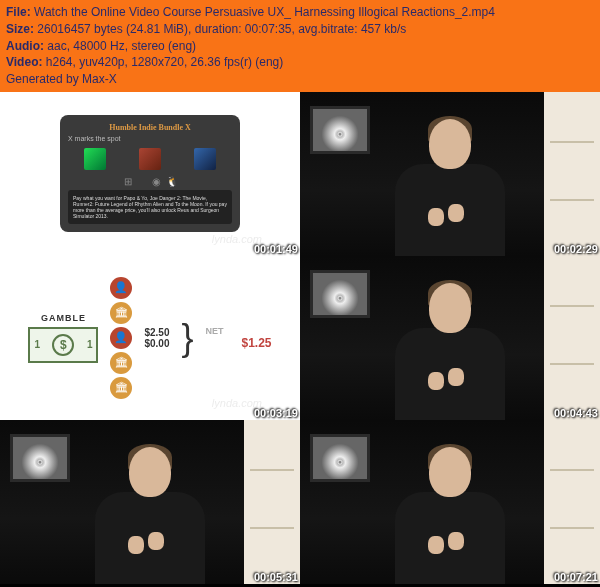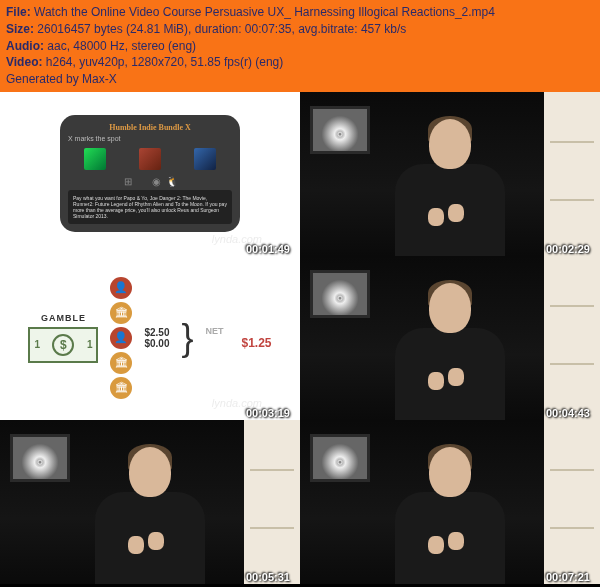--- a/index.html
+++ b/index.html
@@ -1,26 +1,26 @@
 <!DOCTYPE html>
 <html><head>
 <meta charset="utf-8">
 <style>
 * { margin: 0; padding: 0; box-sizing: border-box; }
 body { width: 600px; height: 587px; background: #000; font-family: "Arial", sans-serif; overflow: hidden; }
 .info-header { background: #f97316; padding: 4px 6px; font-size: 12px; color: #2a2a6a; line-height: 1.4; }
 .info-header .row { display: block; }
 .thumbs { display: grid; grid-template-columns: 1fr 1fr; grid-template-rows: repeat(3, 164px); }
 .thumb { position: relative; background: #1a1a1a; overflow: hidden; }
-.timestamp { position: absolute; right: 10px; bottom: 1px; color: #fff; font-size: 11px; font-weight: bold; text-shadow: 1px 1px 2px #000, -1px -1px 2px #000; }
+.timestamp { position: absolute; right: 2px; bottom: 1px; color: #fff; font-size: 11px; font-weight: bold; text-shadow: 1px 1px 2px #000, -1px -1px 2px #000; }
 .watermark { position: absolute; right: 38px; bottom: 11px; color: rgba(200,200,200,0.35); font-size: 11px; font-style: italic; }
 
 
 .t1 { background: #fff; display: flex; align-items: center; justify-content: center; }
-.bundle-card { width: 180px; background: #3a3a3a; border-radius: 15px; padding: 8px; font-size: 6px; color: #ddd; }
+.bundle-card { width: 180px; background: #3a3a3a; border-radius: 8px; padding: 8px; font-size: 6px; color: #ddd; }
 .bundle-title { color: #d94; font-size: 8px; font-weight: bold; text-align: center; font-family: cursive; }
 .bundle-sub { color: #bbb; font-size: 7px; margin: 3px 0; }
 .bundle-icons { display: flex; justify-content: space-around; margin: 6px 0; }
 .bundle-icon { width: 22px; height: 22px; background: #555; border-radius: 2px; }
 .bundle-icon.g { background: linear-gradient(135deg,#2d5,#073); }
 .bundle-icon.r { background: linear-gradient(135deg,#a43,#621); }
 .bundle-icon.b { background: linear-gradient(135deg,#36a,#124); }
 .bundle-plat { display: flex; justify-content: center; gap: 4px; margin: 4px 0; }
 .plat { width: 10px; height: 10px; color: #888; font-size: 10px; }
 .bundle-foot { background: #222; padding: 5px; border-radius: 3px; font-size: 5px; margin-top: 4px; }
@@ -56,21 +56,21 @@
 .h1 { bottom: 30px; left: 38px; }
 .h2 { bottom: 34px; left: 58px; }
 </style>
 </head>
 <body>
 
 <div class="info-header">
   <span class="row"><b>File: </b><span>Watch the Online Video Course Persuasive UX_ Harnessing Illogical Reactions_2.mp4</span></span>
   <span class="row"><b>Size: </b><span>26016457 bytes (24.81 MiB), duration: 00:07:35, avg.bitrate: 457 kb/s</span></span>
   <span class="row"><b>Audio: </b><span>aac, 48000 Hz, stereo (eng)</span></span>
-  <span class="row"><b>Video: </b><span>h264, yuv420p, 1280x720, 51.85 fps(r) (eng)</span></span>
+  <span class="row"><b>Video: </b><span>h264, yuv420p, 1280x720, 26.36 fps(r) (eng)</span></span>
   <span class="row">Generated by Max-X</span>
 </div>
 
 <div class="thumbs">
 
   <div class="thumb t1">
     <div class="bundle-card">
       <div class="bundle-title">Humble Indie Bundle X</div>
       <div class="bundle-sub">X marks the spot</div>
       <div class="bundle-icons">

